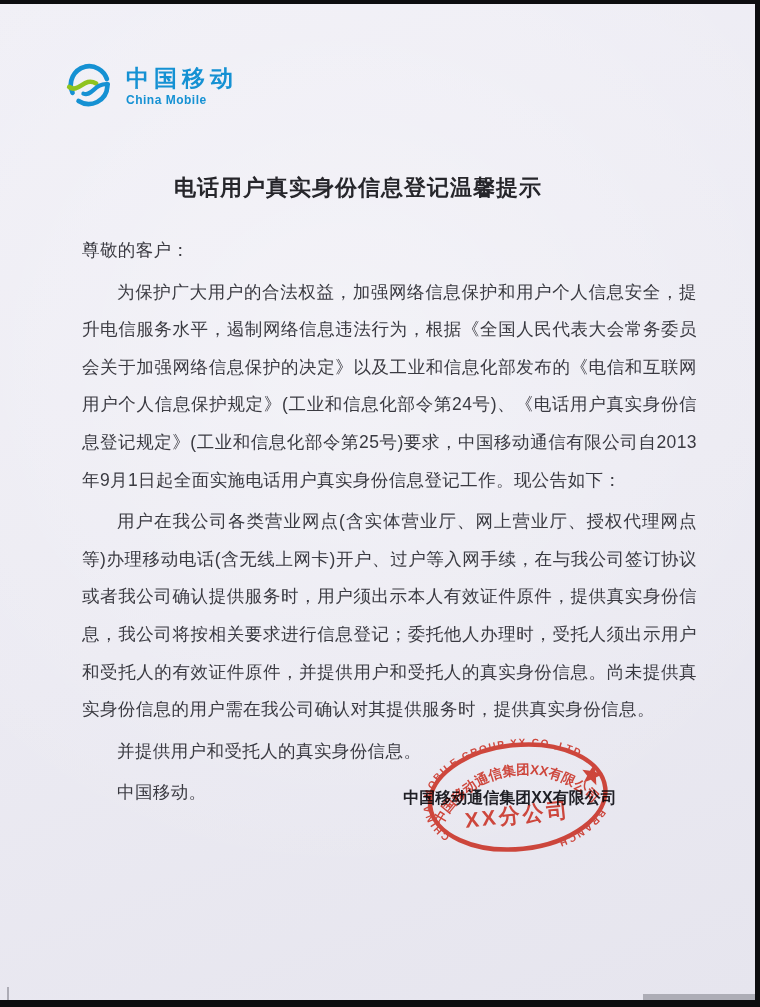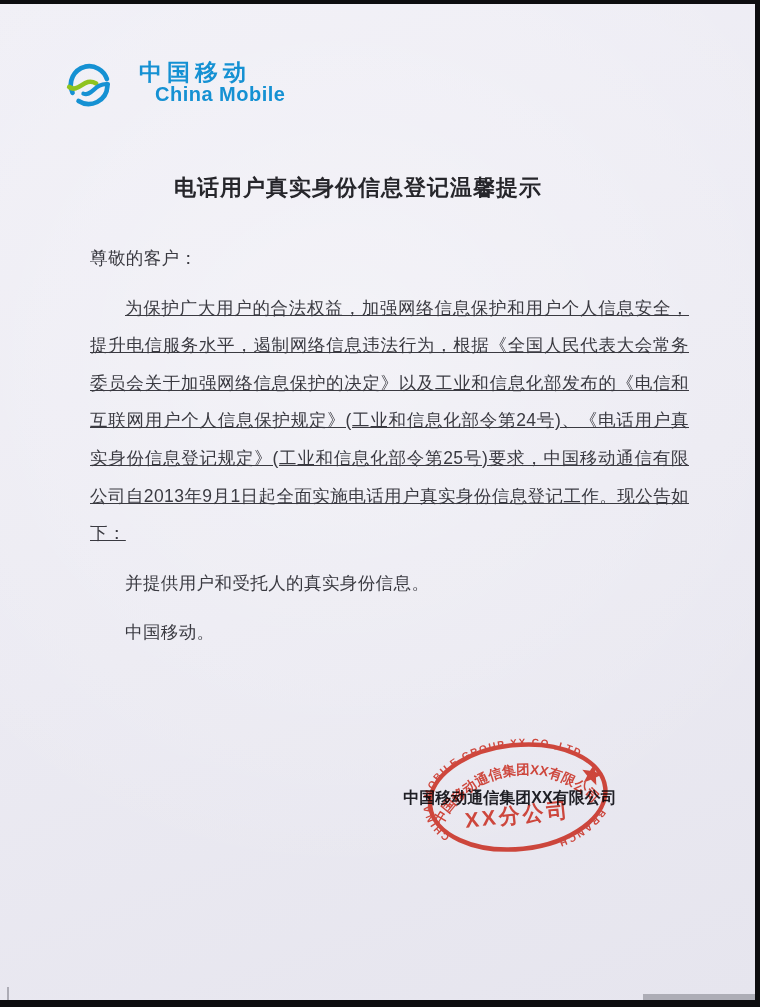--- a/index.html
+++ b/index.html
@@ -8,38 +8,38 @@
     background:#0d0d0f;
     font-family:"Liberation Sans","DejaVu Sans",sans-serif;
   }
   .paper{
     position:absolute;top:4px;left:0;right:5px;bottom:7px;
     background:
       radial-gradient(120% 90% at 45% 35%, rgba(255,255,255,.35) 0%, rgba(255,255,255,0) 60%),
       linear-gradient(160deg,#f0eff6 0%, #ebeaf2 55%, #e6e5ee 100%);
   }
   
-  .logo{position:absolute;top:56px;left:64px;display:flex;align-items:flex-start;gap:25px;}
+  .logo{position:absolute;top:56px;left:64px;display:flex;align-items:flex-end;gap:12px;}
   .logo-mark{transform:rotate(-12deg);}
   .logo-cn{font-size:23px;font-weight:bold;color:#1591d3;letter-spacing:5px;line-height:25px;}
-  .logo-en{font-size:20px;font-weight:600;color:#1591d3;letter-spacing:.5px;line-height:19px;margin-left:16px;}
+  .logo-en{font-size:12px;font-weight:600;color:#1591d3;letter-spacing:.5px;line-height:19px;}
   
   .title{
     position:absolute;top:169px;left:-18px;width:752px;margin:0;
     text-align:center;font-size:22px;font-weight:bold;color:#26262b;letter-spacing:1px;
   }
   
   .body{
     position:absolute;top:224px;left:78px;width:623px;
     font-size:17.5px;line-height:37.6px;color:#3a3a41;font-weight:500;
     letter-spacing:.4px;
   }
-  .body p{margin:12px;}
+  .body p{margin:4px;}
   .indent{text-indent:2em;}
-  .justify{text-align:justify;text-decoration:underline;}
+  .justify{text-align:justify;}
   
   .signature{
     position:absolute;top:784px;left:398px;width:224px;text-align:center;
     font-size:16px;font-weight:600;color:#1f1f25;letter-spacing:0;
   }
   .stamp{
     position:absolute;top:723px;left:408px;
     transform:rotate(-6deg);
     mix-blend-mode:multiply;
   }
@@ -64,20 +64,21 @@
       <div class="logo-cn">中国移动</div>
       <div class="logo-en">China Mobile</div>
     </div>
   </div>
 
   <h1 class="title">电话用户真实身份信息登记温馨提示</h1>
 
   <div class="body">
     <p>尊敬的客户：</p>
     <p class="indent justify">为保护广大用户的合法权益，加强网络信息保护和用户个人信息安全，提升电信服务水平，遏制网络信息违法行为，根据《全国人民代表大会常务委员会关于加强网络信息保护的决定》以及工业和信息化部发布的《电信和互联网用户个人信息保护规定》(工业和信息化部令第24号)、《电话用户真实身份信息登记规定》(工业和信息化部令第25号)要求，中国移动通信有限公司自2013年9月1日起全面实施电话用户真实身份信息登记工作。现公告如下：</p>
+    <p class="indent justify">用户在我公司各类营业网点(含实体营业厅、网上营业厅、授权代理网点等)办理移动电话(含无线上网卡)开户、过户等入网手续，在与我公司签订协议或者我公司确认提供服务时，用户须出示本人有效证件原件，提供真实身份信息，我公司将按相关要求进行信息登记；委托他人办理时，受托人须出示用户和受托人的有效证件原件，并提供用户和受托人的真实身份信息。尚未提供真实身份信息的用户需在我公司确认对其提供服务时，提供真实身份信息。</p>
     <p class="indent">并提供用户和受托人的真实身份信息。</p>
     <p class="indent">中国移动。</p>
   </div>
 
   <div class="signature">中国移动通信集团XX有限公司</div>
 
   <svg class="stamp" width="220" height="145" viewBox="0 0 220 145">
     <defs>
       <path id="arcTop" d="M 42 104 A 88 52 0 1 1 178 104" fill="none"></path>
       <path id="arcBottom" d="M 197.5 75.5 A 88 52 0 0 1 106 122" fill="none"></path>

